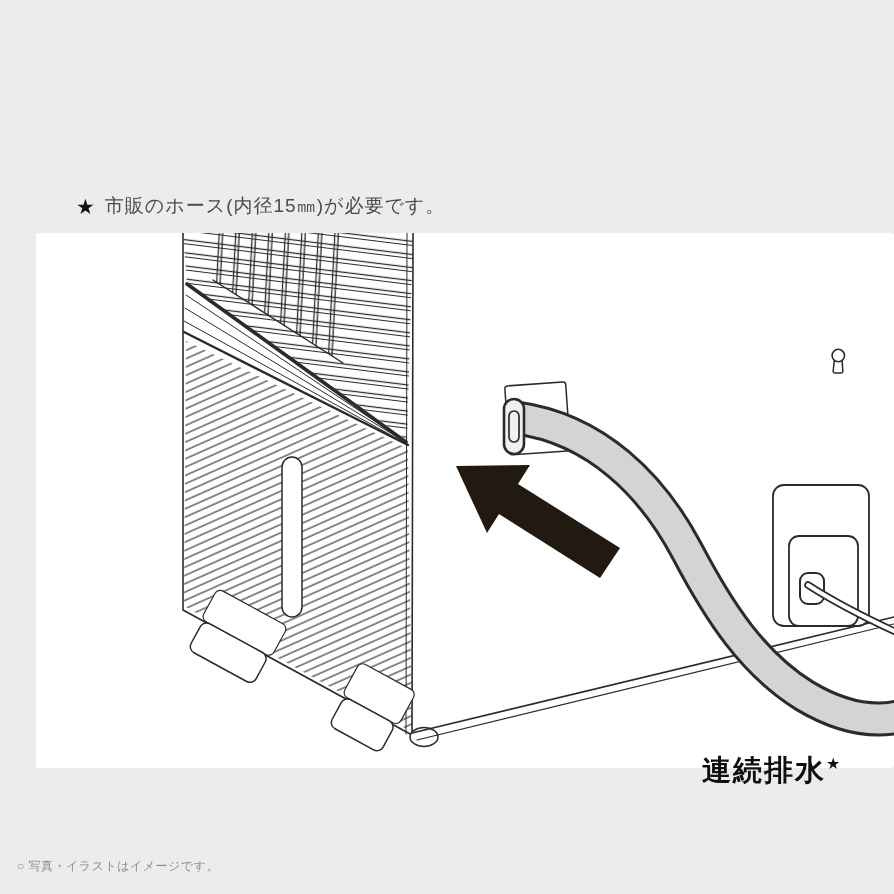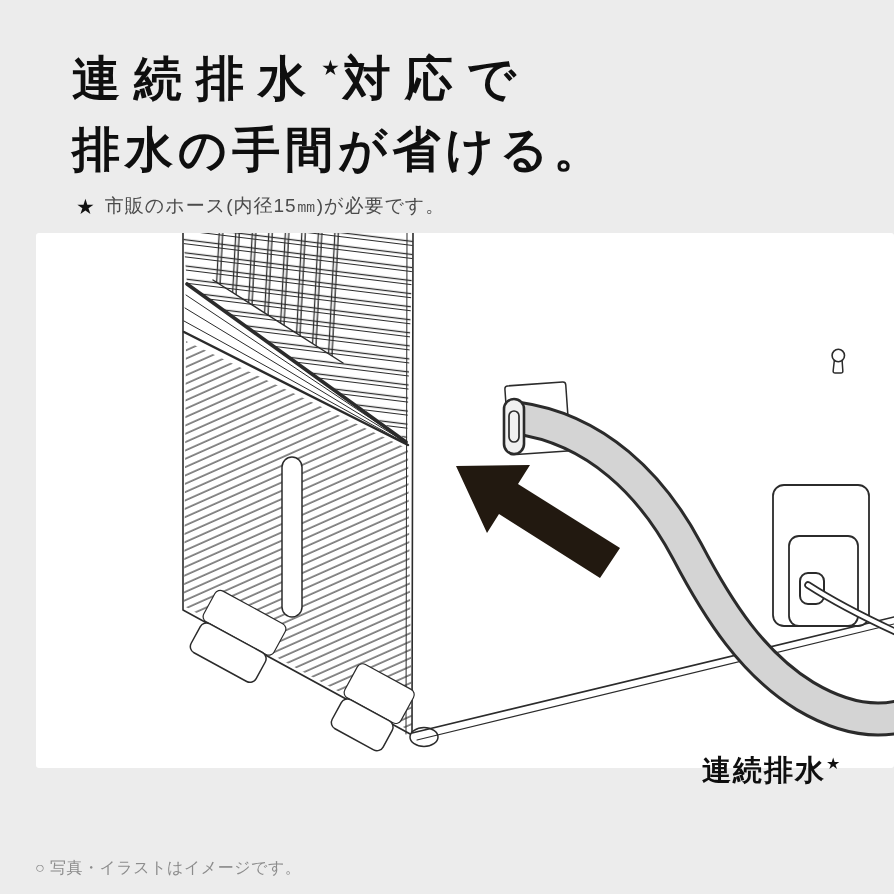--- a/index.html
+++ b/index.html
@@ -29,31 +29,30 @@
     position:absolute;left:36px;top:233px;width:858px;height:535px;
     background:var(--panel-bg);border-radius:3px;overflow:hidden;
   }
   .panel svg{display:block;}
   .caption{
     position:absolute;left:702px;top:751px;font-size:29px;font-weight:700;
     letter-spacing:2px;color:var(--ink);white-space:nowrap;
   }
   .caption sup{font-size:16px;vertical-align:11px;}
   .footer{
-    position:absolute;left:17px;top:858px;font-size:16px;
-    color:var(--footer-color);letter-spacing:.5px;white-space:nowrap;margin-left:18px;
+    position:absolute;left:17px;top:858px;font-size:12px;
+    color:var(--footer-color);letter-spacing:.5px;white-space:nowrap;
   }
   .ln{stroke:var(--line);fill:none;stroke-linejoin:round;stroke-linecap:round;}
   .wfill{fill:var(--panel-bg);}
 </style>
 </head>
 <body>
 
-<h1 class="headline"><span class="hl-line1"><span>連続排水</span><sup>★</sup><span>対応で</span></span><br>
-  <span class="hl-line2">排水の手間が省ける。</span>
+<h1 class="headline"><br>
 </h1>
 
 <div class="note">
   <span class="note-star">★</span>
   <span>市販のホース(内径15㎜)が必要です。</span>
 </div>
 
 <div class="panel">
   <svg width="858" height="535" viewBox="0 0 858 535">
     <defs>

